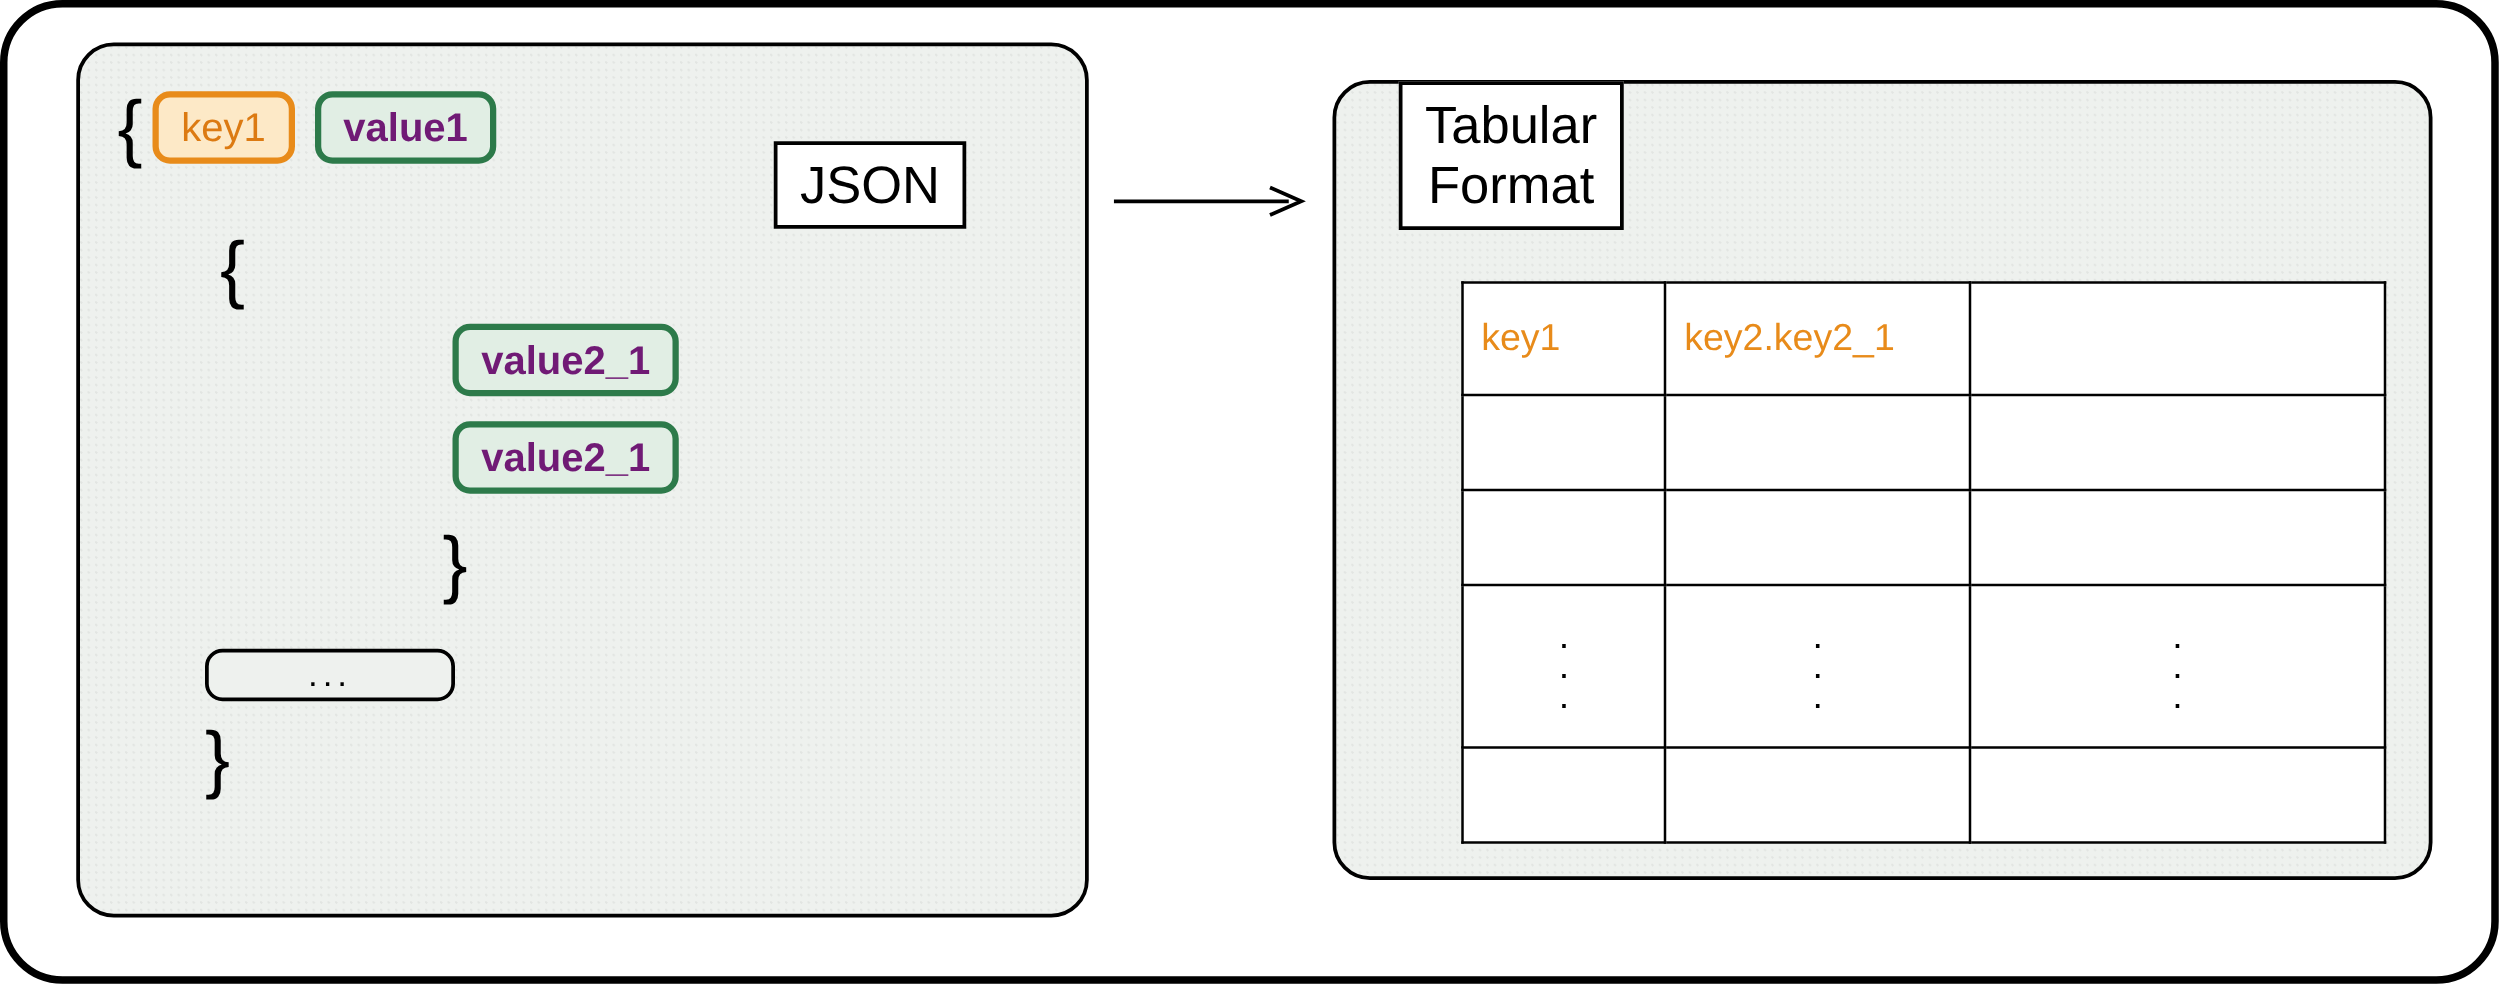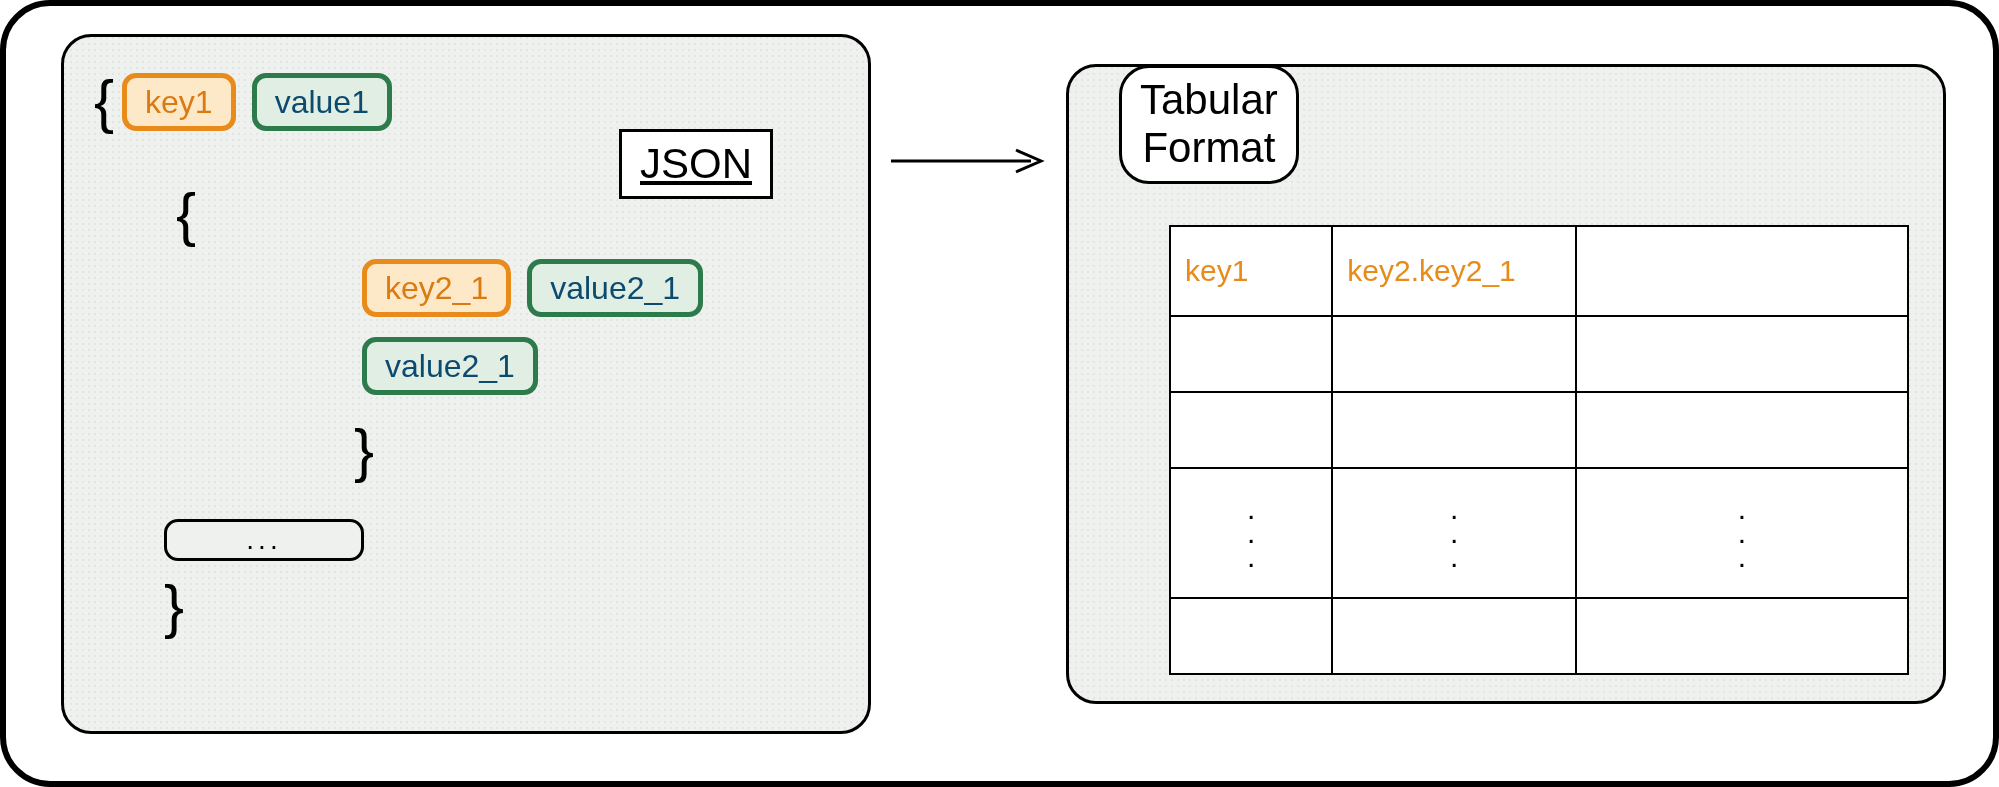--- a/index.html
+++ b/index.html
@@ -41,28 +41,26 @@
   .title-box {
     position: absolute;
     background: #fff;
     border: 3px solid #000;
     font-size: 42px;
     line-height: 1.15;
     text-align: center;
     padding: 8px 18px;
   }
   .json-title {
-    top: 92px;
+    top: 76px;
     left: 555px;
-    text-decoration: underline;
   }
   .tabular-title {
     top: -2px;
     left: 50px;
-    border-radius: 30px;
   }
   
   .json-body {
     position: absolute;
     top: 30px;
     left: 30px;
     right: 30px;
     bottom: 30px;
     font-size: 38px;
   }
@@ -88,21 +86,22 @@
     vertical-align: middle;
   }
   .chip-key {
     background: #fde9c7;
     border-color: #e88b1a;
     color: #dc7a12;
   }
   .chip-val {
     background: #e1eee4;
     border-color: #2d7a4a;
-    color: #0c4a6e;
+    color: #701a75;
+    font-weight: bold;
   }
   .chip-ellipsis {
     background: #eef1ee;
     border: 3px solid #000;
     border-radius: 14px;
     width: 200px;
     height: 42px;
     display: inline-flex;
     align-items: center;
     justify-content: center;
@@ -182,21 +181,20 @@
         <span class="chip chip-val">value1</span>
       </div>
 
       <div style="height:40px"></div>
 
       <div class="json-row" style="padding-left:70px">
         <span class="brace" style="margin-left:12px">{</span>
       </div>
 
       <div class="json-row" style="padding-left:260px">
-        <span class="chip chip-key">key2_1</span>
         <span class="chip chip-val">value2_1</span>
       </div>
 
       <div class="json-row" style="padding-left:260px">
         <span class="chip chip-val">value2_1</span>
       </div>
 
       <div class="json-row" style="padding-left:260px;margin-top:20px">
         <span class="brace">}</span>
       </div>

